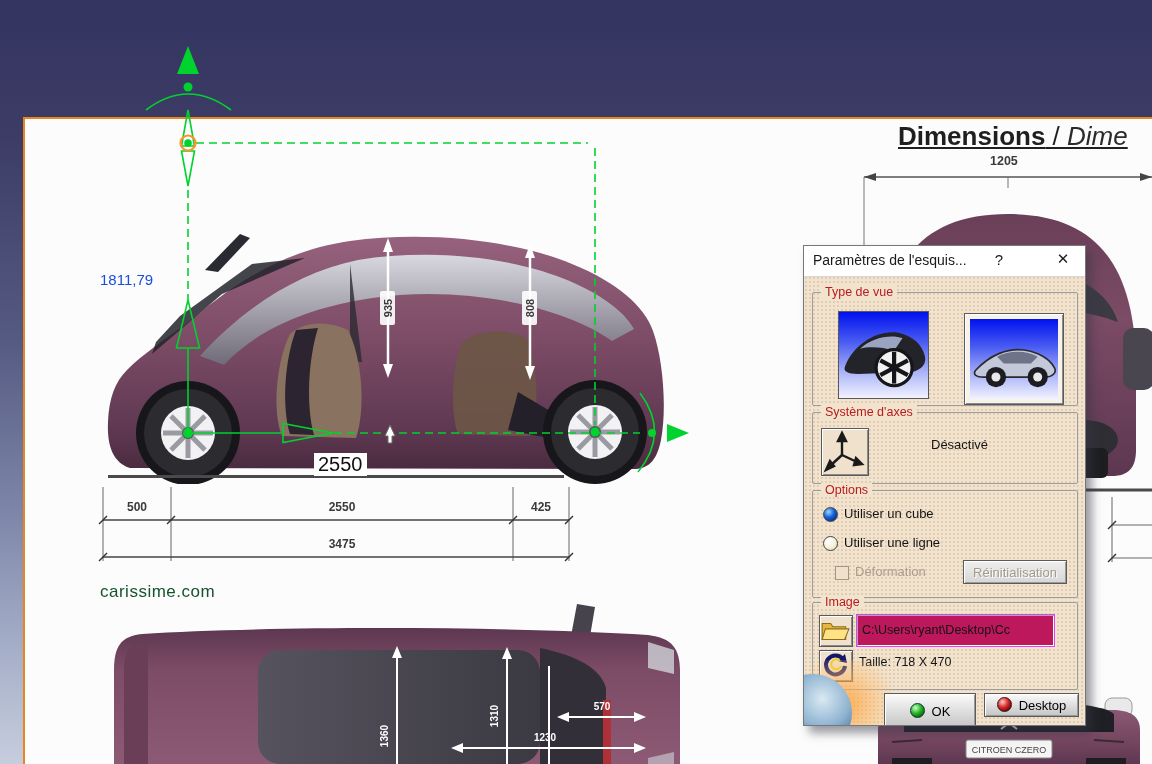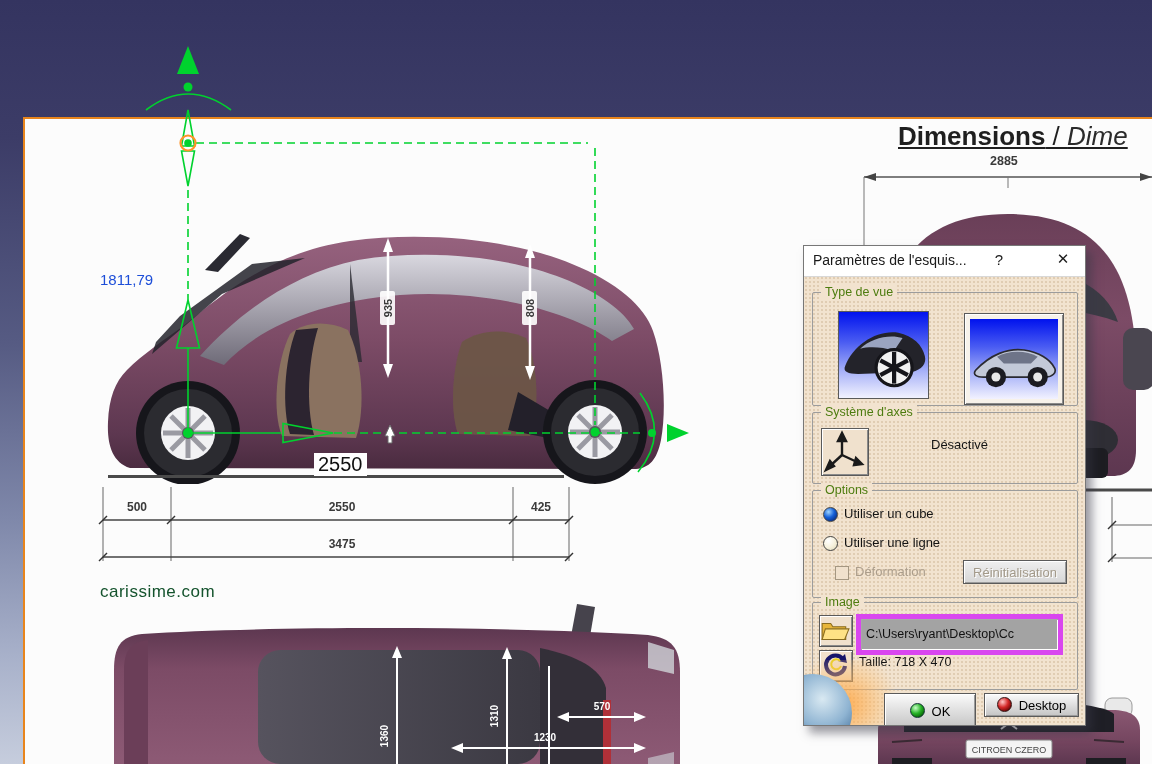--- a/index.html
+++ b/index.html
@@ -24,55 +24,55 @@
   #dlg{left:803px;top:221px;width:281px;height:479px;background:#f2e3cf;z-index:10;
        border:1px solid #777;box-shadow:6px 7px 9px rgba(55,55,70,.5);overflow:hidden;margin-top:24px;}
   #dlg .titlebar{position:absolute;left:0;top:0;right:0;height:30px;background:#fff;border-bottom:1px solid #d8d8d8;}
   #dlg .titlebar .t{position:absolute;left:9px;top:6px;font-size:14px;color:#1a1a1a;}
   #dlg .titlebar .q{position:absolute;left:186px;top:5px;font-size:15px;color:#1a1a1a;width:18px;text-align:center;cursor:default;}
   #dlg .titlebar .x{position:absolute;right:12px;top:4px;font-size:15px;color:#1a1a1a;width:20px;text-align:center;cursor:default;}
   .body-texture{position:absolute;left:0;top:30px;right:0;bottom:0;
       background-image:radial-gradient(circle,rgba(176,146,106,.28) 1px,transparent 1.2px);
       background-size:4px 4px;}
   .grp{position:absolute;border:1px solid #9c9c9c;border-radius:2px;}
-  .grp>.lbl{position:absolute;top:-8px;left:8px;background:#f2e3cf;padding:0 4px;font-size:12.5px;color:#4d7c0f;}
+  .grp>.lbl{position:absolute;top:-8px;left:8px;background:#f2e3cf;padding:0 4px;font-size:12.5px;color:#b91c1c;}
   .bevel{border:1px solid #5a5a5a;box-shadow:inset 1px 1px 0 #fff,inset -1px -1px 0 #8a8a8a;background:#f0e1cd;}
   .viewbtn{position:absolute;padding:0;cursor:pointer;}
   .viewimg{width:100%;height:100%;display:block;background:linear-gradient(180deg,#0012ee 0%,#4a5cf2 35%,#aab4f8 70%,#f2f2ff 100%);}
   .radio{position:absolute;width:13px;height:13px;border-radius:50%;border:1px solid #444;}
   .radio.on{background:radial-gradient(circle at 35% 30%,#9fd4ff,#1560d8 45%,#062a80 85%);}
   .radio.off{background:radial-gradient(circle at 35% 30%,#ffffff,#f6f0da 55%,#d9d3b6);}
   .rlabel{position:absolute;font-size:13px;color:#141414;}
   .dis{color:#ab9d8b;}
   .checkbox{position:absolute;width:12px;height:12px;background:#f0e1cd;border:1px solid #a49782;}
   .pushbtn{position:absolute;border:1px solid #5a5a5a;font-size:13px;text-align:center;
       background:linear-gradient(180deg,#fbfbfb,#dcdcdc 55%,#c4c4c4);
       box-shadow:inset 1px 1px 0 #fff,inset -1px -1px 0 #9a9a9a;cursor:pointer;}
   .pushbtn.disabled{color:#a39a8a;text-shadow:1px 1px 0 #fff;cursor:default;background:linear-gradient(180deg,#efefef,#d6d6d6);}
   .sphere{display:inline-block;width:13px;height:13px;border-radius:50%;vertical-align:-2px;margin-right:7px;}
   .sphere.green{background:radial-gradient(circle at 35% 30%,#c8ffc8,#28b428 45%,#015a01 85%);border:1px solid #133;}
   .sphere.red{background:radial-gradient(circle at 35% 30%,#ffc8c8,#d42828 45%,#5a0101 85%);border:1px solid #311;}
-  .field{position:absolute;background:#a3a3a3;border:5px solid #d946ef;
+  .field{position:absolute;background:#be185d;border:1px solid #d946ef;
       box-shadow:inset 1px 1px 0 #a8a8a8,inset -1px -1px 0 #fff;
       font-size:12.5px;color:#111;white-space:nowrap;overflow:hidden;}
   #planet-wrap{position:absolute;left:0;top:412px;width:96px;height:67px;overflow:hidden;pointer-events:none;}
   #planet-glow{position:absolute;left:-8px;top:2px;width:110px;height:80px;
       background:radial-gradient(circle at 45% 55%,rgba(255,166,66,.85),rgba(255,190,110,.4) 45%,transparent 70%);}
   #planet{position:absolute;left:-30px;top:16px;width:78px;height:78px;border-radius:50%;
       background:radial-gradient(circle at 62% 32%,#d9e9f2,#8fb4d2 38%,#3f6c98 68%,#1d4066);}
   #overlay{left:0;top:0;z-index:5;pointer-events:none;}
 </style>
 </head>
 <body>
 
 <div class="abs" id="plane"></div>
 
 <div class="abs" id="sheet-title"><span class="b">Dimensions</span><span> / </span><span class="i">Dime</span></div>
 
-<div class="abs bp" id="dim1792-label">2885</div>
+<div class="abs bp" id="dim1792-label">1205</div>
 <svg class="abs bp" style="left:862px;top:170px;" width="292" height="120">
   <line x1="2" y1="7" x2="290" y2="7" stroke="#555" stroke-width="1.5"></line>
   <polygon points="2,7 14,3 14,11" fill="#444"></polygon>
   <polygon points="290,7 278,3 278,11" fill="#444"></polygon>
   <line x1="2" y1="7" x2="2" y2="115" stroke="#777" stroke-width="1"></line>
   <line x1="146" y1="7" x2="146" y2="18" stroke="#777" stroke-width="1"></line>
 </svg>
 
 <svg class="abs bp" style="left:100px;top:212px;" width="580" height="272" viewBox="0 0 580 272">
   <defs>

